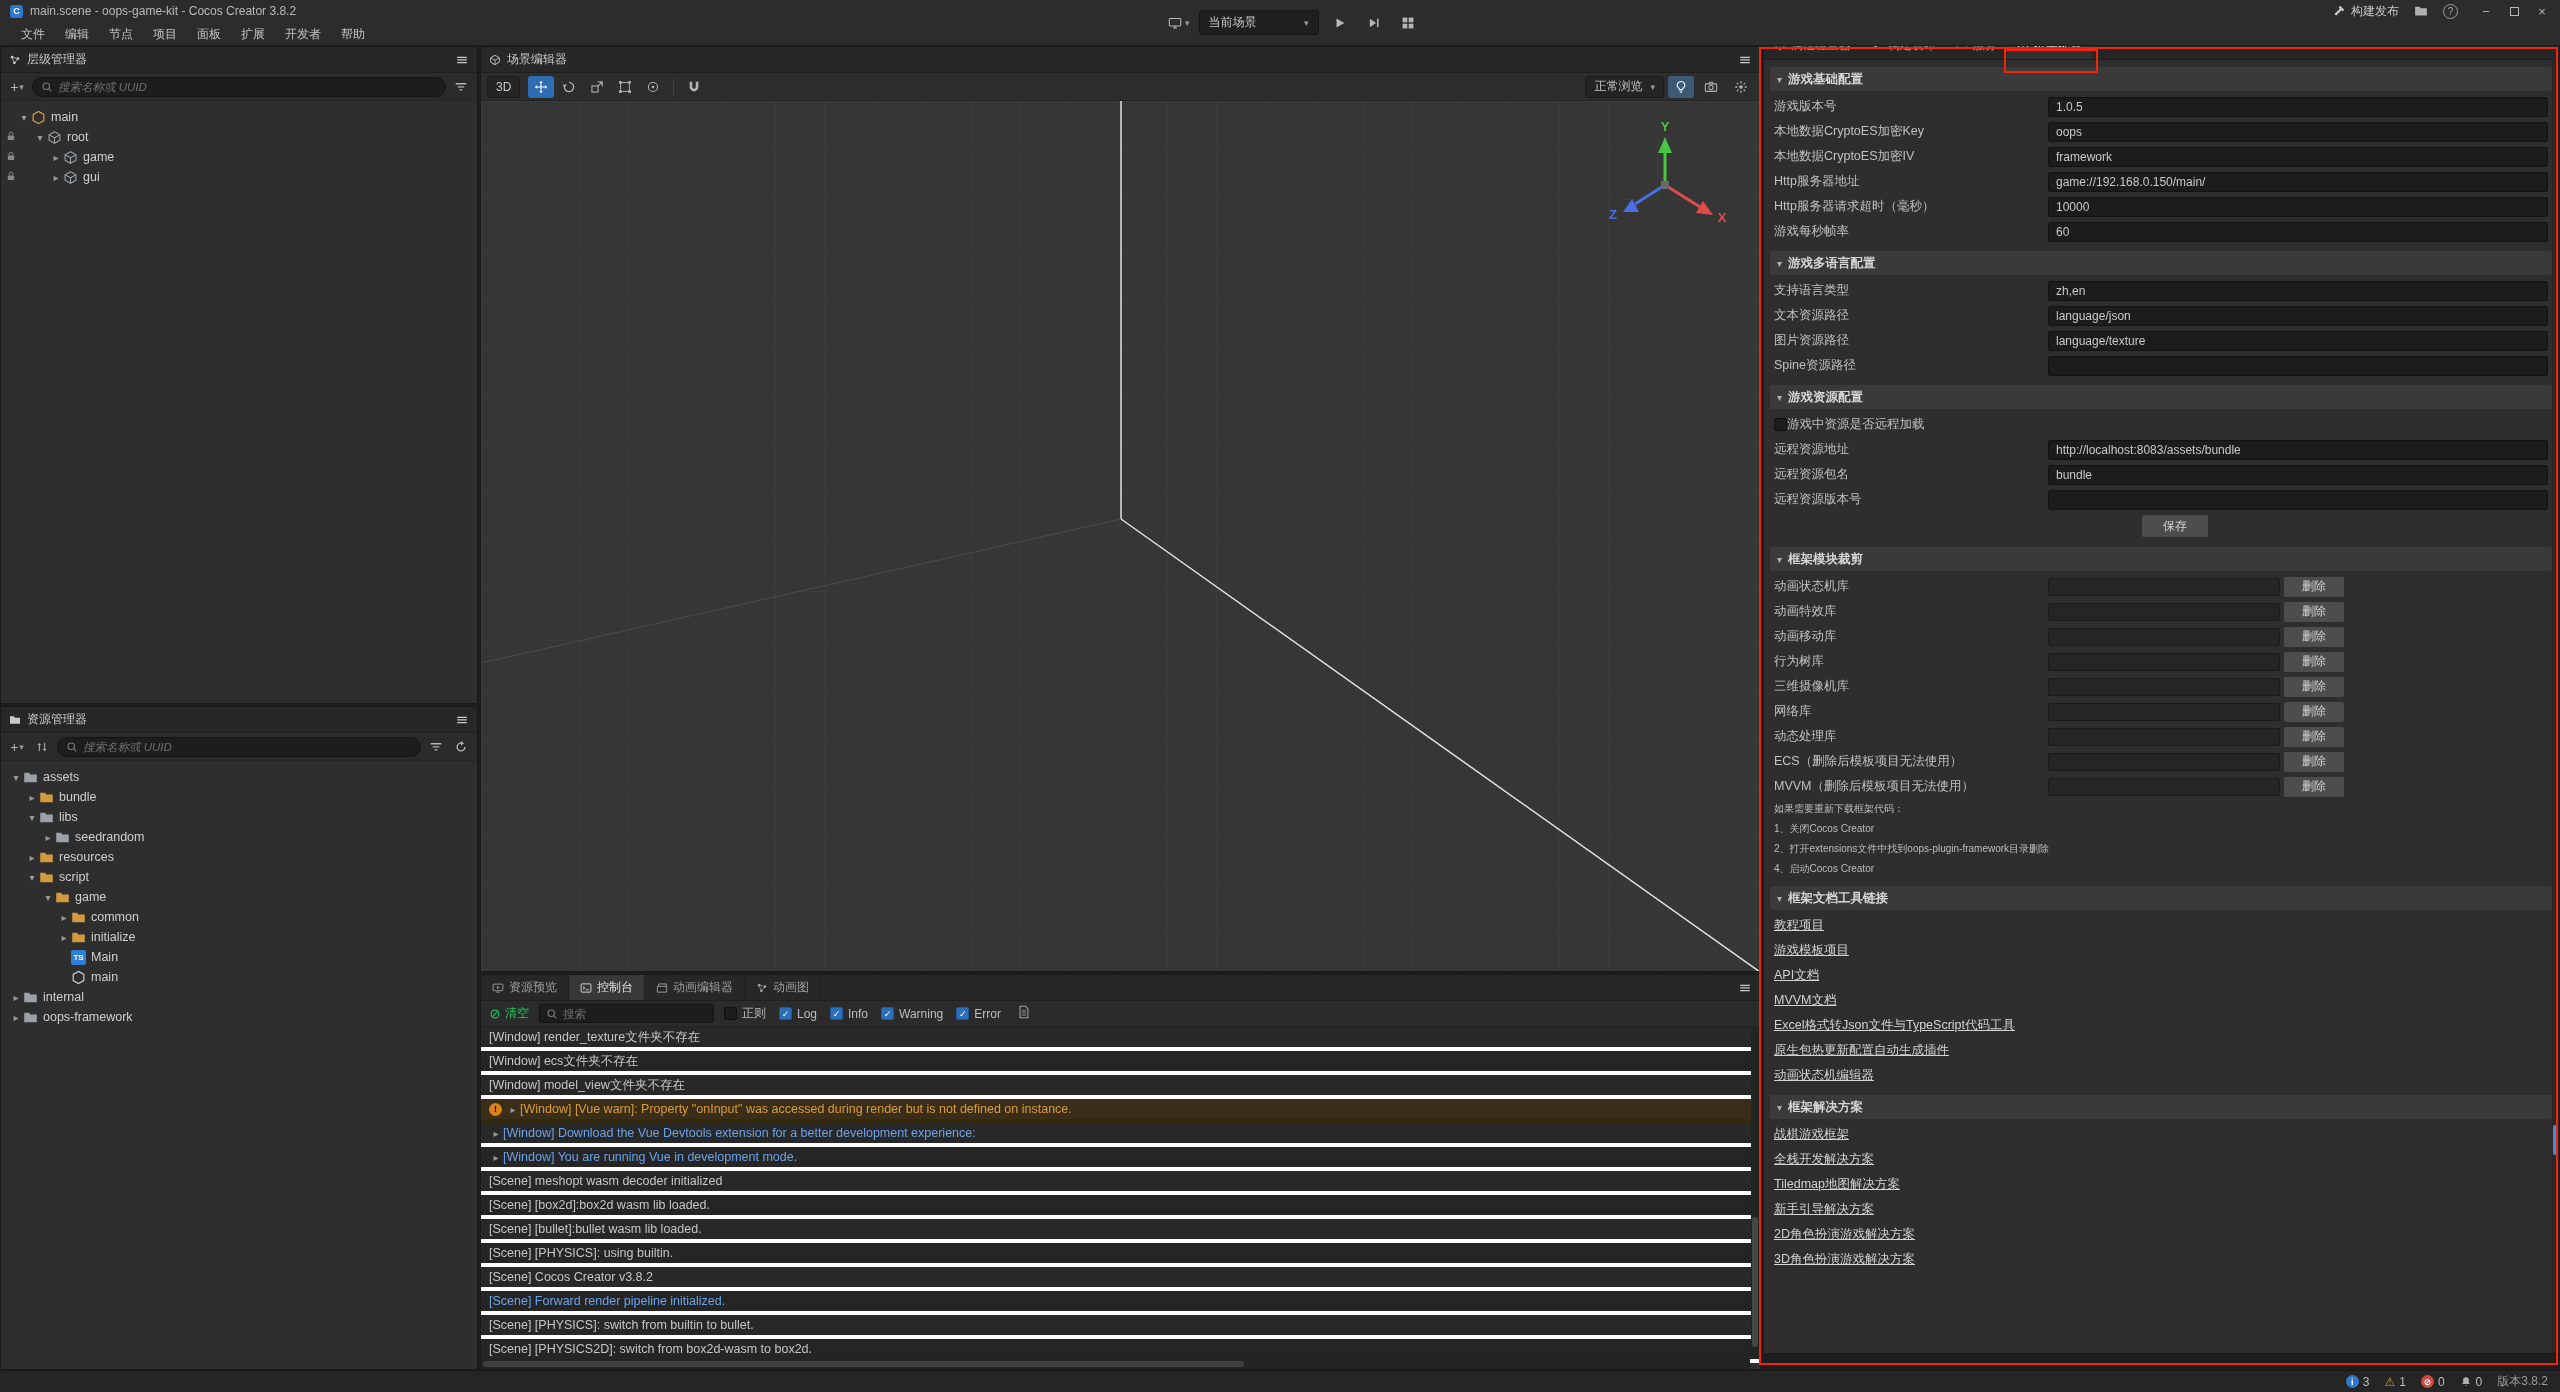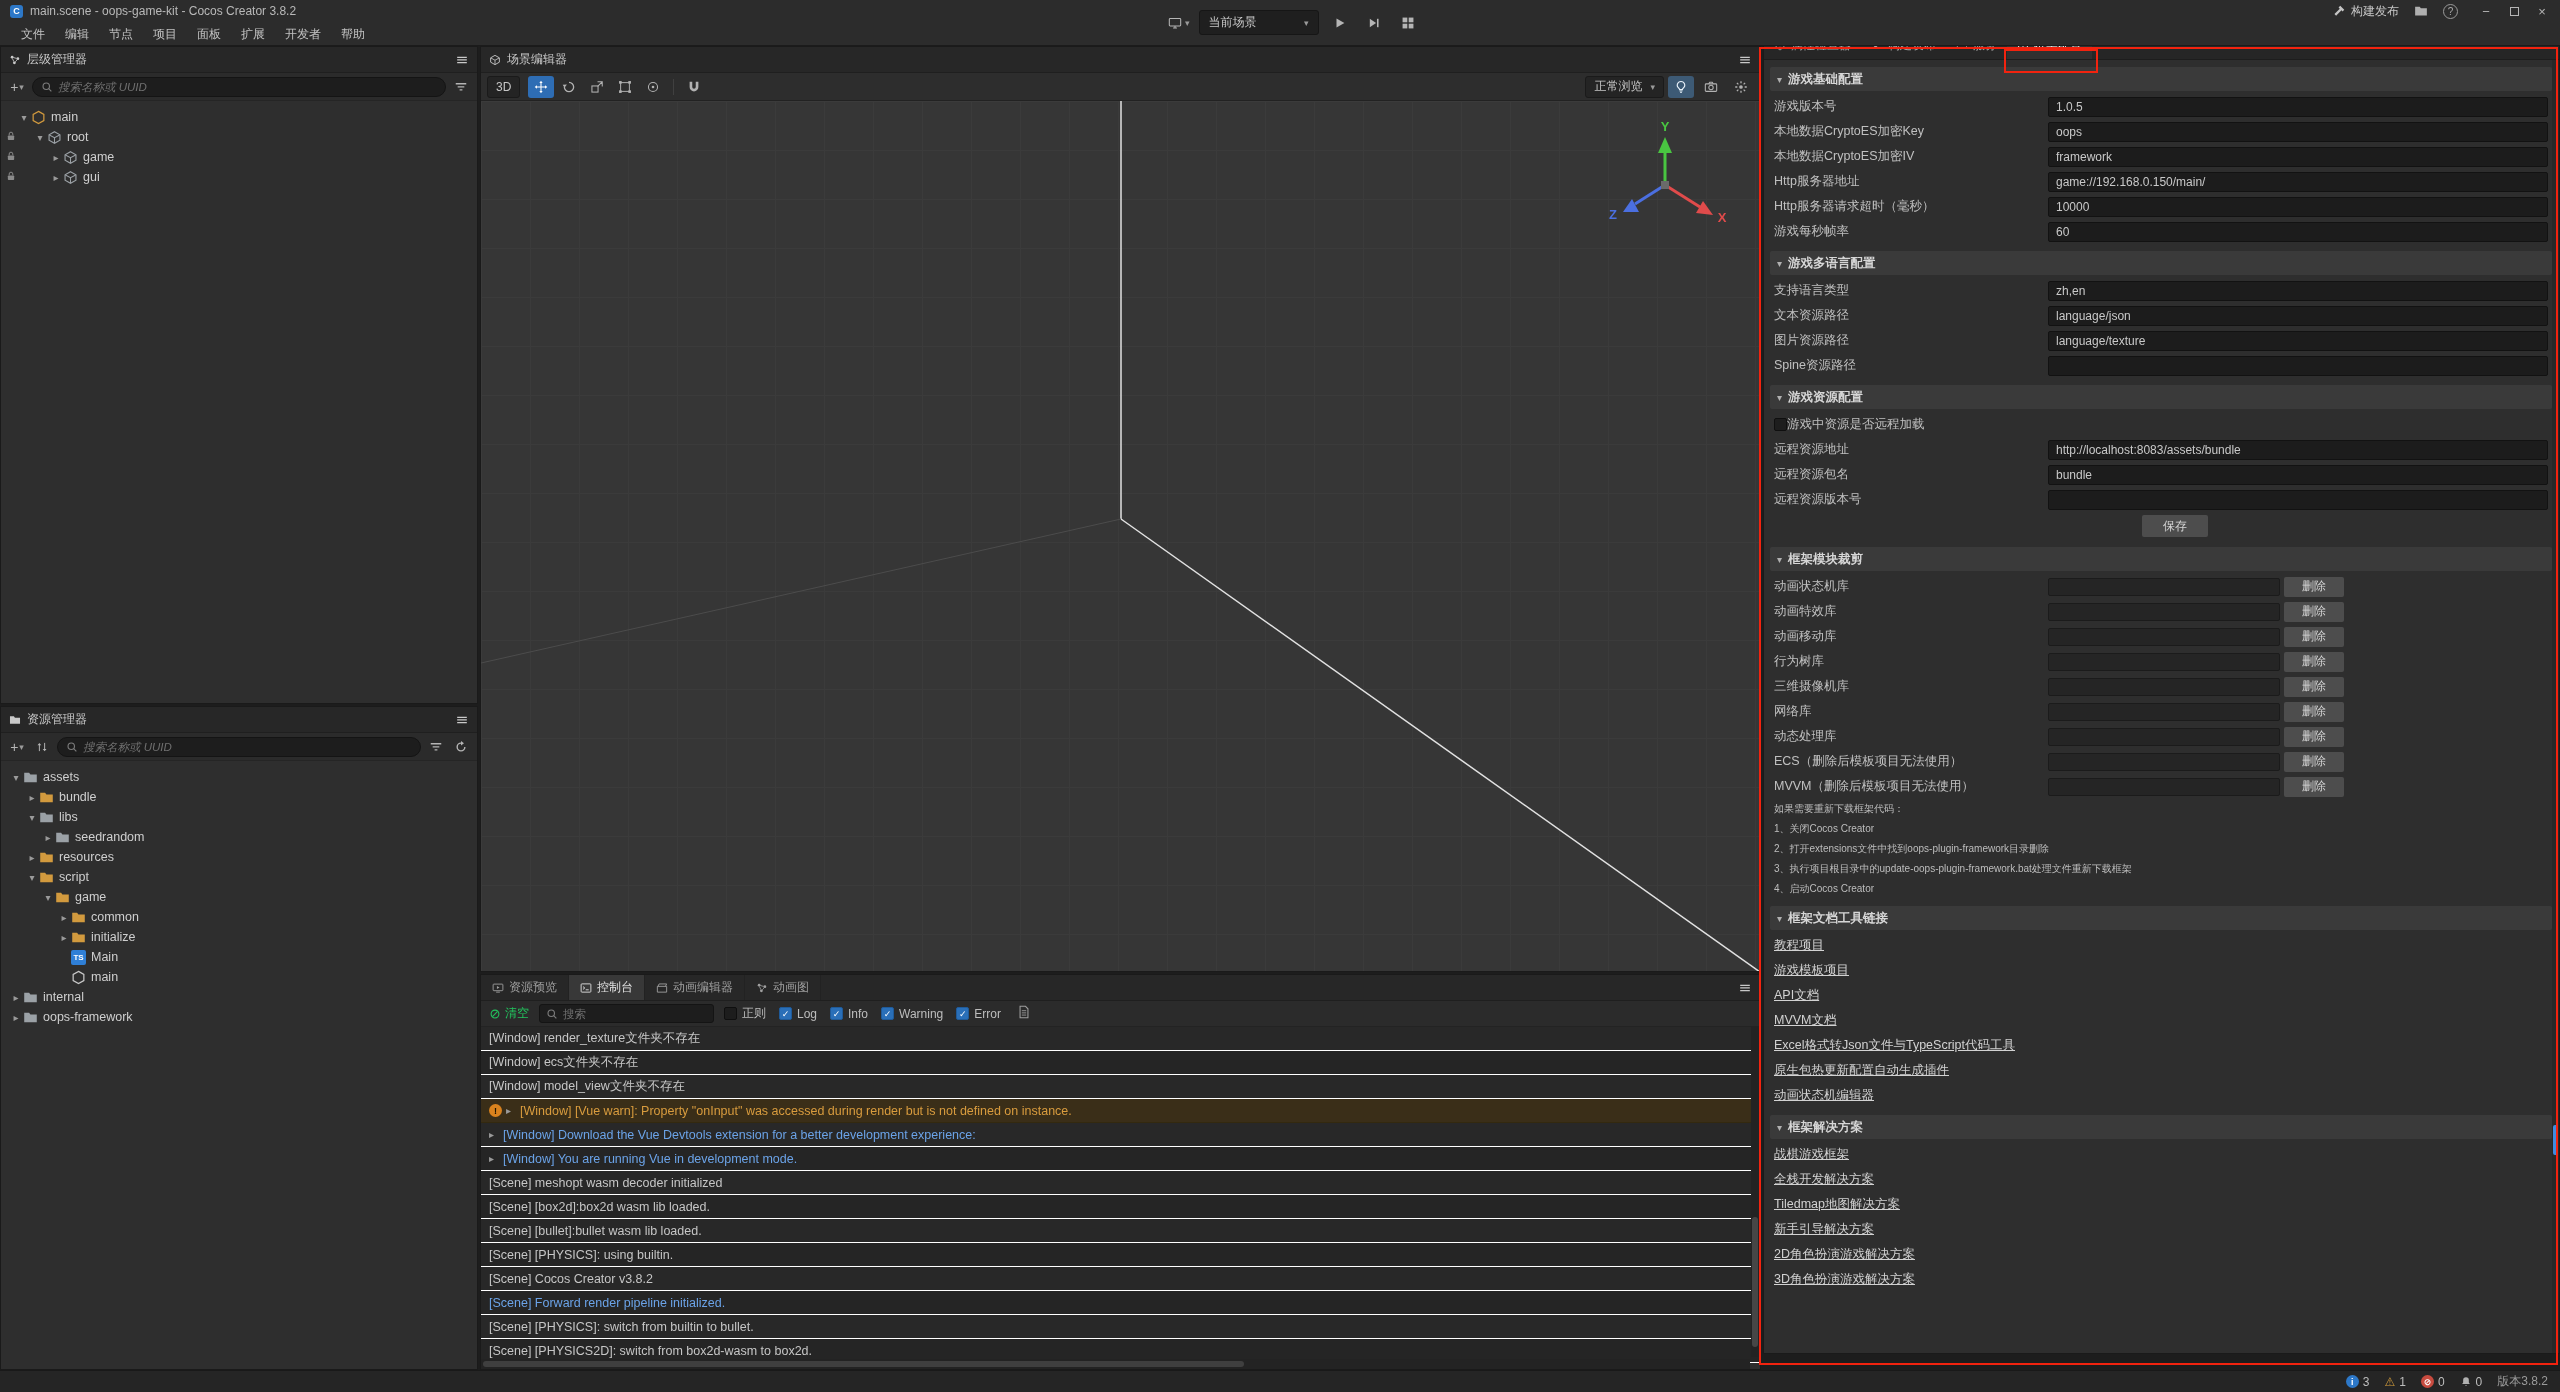--- a/index.html
+++ b/index.html
@@ -84,21 +84,21 @@
   .c-search { width:175px; height:19px; background:#1d1d1d; border:1px solid #141414; border-radius:3px; display:flex; align-items:center; padding:0 6px; gap:5px; color:#7c7c7c; }
   .c-search input { flex:1; background:transparent; border:none; outline:none; color:#bdbdbd; font-size:11.5px; font-family:inherit; min-width:0; }
   .c-search input::placeholder { color:#6f6f6f; }
   .c-filters { display:flex; align-items:center; gap:13px; }
   .c-filter { display:flex; align-items:center; gap:5px; font-size:12px; color:#bdbdbd; }
   .checkbox { width:13px; height:13px; background:#1d1d1d; border:1px solid #0f0f0f; border-radius:2px; display:inline-flex; align-items:center; justify-content:center; flex:none; }
   .checkbox.checked { background:#2a6fb8; border-color:#1f5a99; }
   .checkbox.checked::after { content:"✓"; font-size:9px; color:#fff; }
   .c-end { margin-left:6px; color:#9f9f9f; }
   .log-list { flex:1; overflow:hidden; position:relative; }
-  .log-row { height:24px; display:flex; align-items:center; padding:0 8px; font-size:12.5px; color:#c6c6c6; background:#282828; border-bottom:1px solid #ffffff; }
+  .log-row { height:24px; display:flex; align-items:center; padding:0 8px; font-size:12.5px; color:#c6c6c6; background:#282828; border-bottom:4px solid #ffffff;text-align:center; }
   .log-row.alt { background:#252525; }
   .log-row.blue .log-text { color:#6ba3e8; }
   .log-row.warn { background:#3a2e18; color:#d99c3e; border-bottom-color:#33290f; }
   .log-row.warn .log-text { color:#d99c3e; }
   .expand { width:14px; color:#9a9a9a; font-size:10px; flex:none; }
   .warn-badge { width:13px; height:13px; border-radius:50%; background:#d9821e; color:#201500; font-size:9px; font-weight:bold; display:inline-flex; align-items:center; justify-content:center; margin-right:4px; flex:none; }
   .log-text { white-space:nowrap; }
   .v-scroll { position:absolute; right:1px; top:0; bottom:12px; width:8px; background:#232323; }
   .v-thumb { position:absolute; right:1px; width:6px; background:#464646; border-radius:3px; }
   .h-scroll { position:absolute; left:0; right:10px; bottom:0; height:10px; background:#232323; }
@@ -943,21 +943,20 @@
               <span class="btn del-btn">删除</span>
             </div>
             <div class="f-row">
               <span class="f-label">MVVM（删除后模板项目无法使用）</span>
               <span class="f-strip"></span>
               <span class="btn del-btn">删除</span>
             </div>
             <div class="note-row">如果需要重新下载框架代码：</div>
             <div class="note-row">1、关闭Cocos Creator</div>
             <div class="note-row">2、打开extensions文件中找到oops-plugin-framework目录删除</div>
-            <div class="note-row">3、执行项目根目录中的update-oops-plugin-framework.bat处理文件重新下载框架</div>
             <div class="note-row">4、启动Cocos Creator</div>
           </div>
         </div>
         <div class="cfg-section">
           <div class="cfg-section-header">
             <span class="sec-arrow">▾</span>
             <span>框架文档工具链接</span>
           </div>
           <div class="cfg-section-body">
             <div class="link-row">

